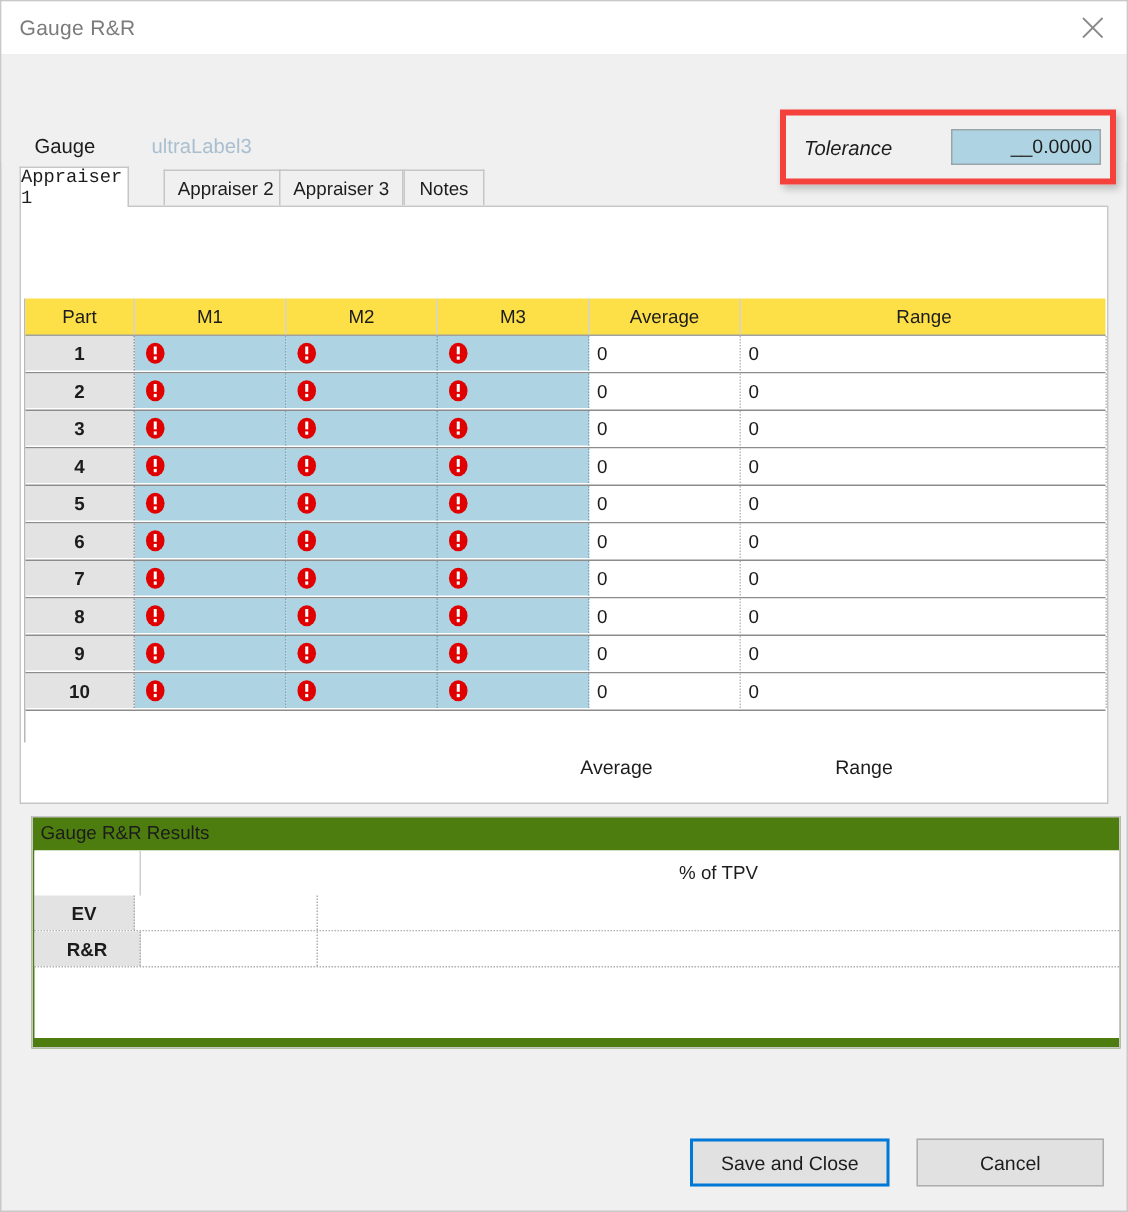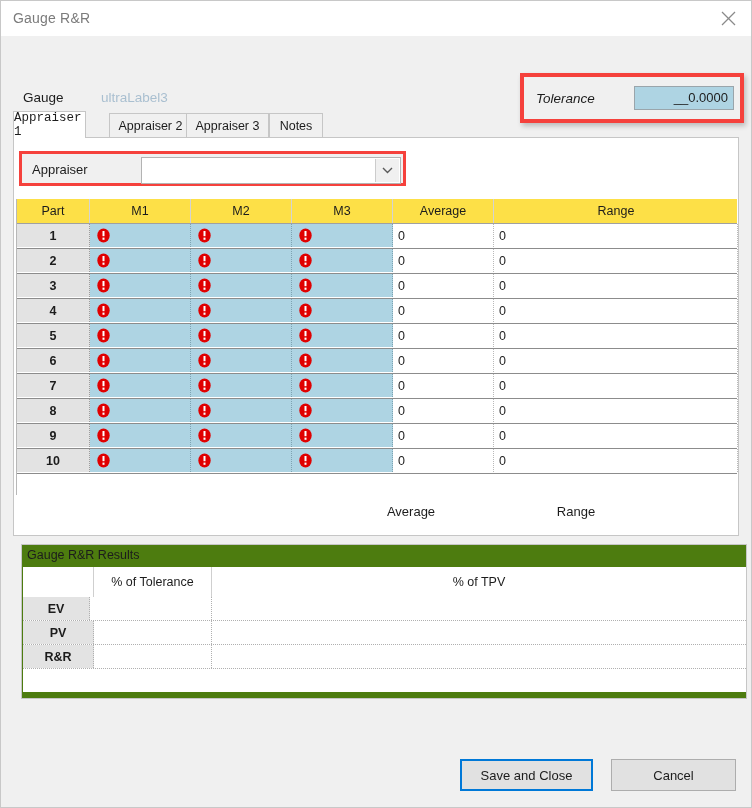--- a/index.html
+++ b/index.html
@@ -307,31 +307,20 @@
 
   <div class="tabstrip">
     <div class="tab active" style="left:0px; width:73px;font-family:Liberation Mono, monospace;">Appraiser 1</div>
     <div class="tab" style="left:96px; width:83px;">Appraiser 2</div>
     <div class="tab" style="left:173px; width:83px;">Appraiser 3</div>
     <div class="tab" style="left:256px; width:54px;">Notes</div>
   </div>
 
   <div class="tabpage">
 
-    <div class="appraiser-highlight">
-      <div class="lbl-appraiser">Appraiser</div>
-      <div class="appraiser-combo">
-        <div class="combo-text" placeholder=""></div>
-        <div class="combo-arrow">
-          <svg width="11" height="7" viewBox="0 0 11 7">
-            <polyline points="1,1 5.5,5.5 10,1" fill="none" stroke="#5a5a5a" stroke-width="1.4"></polyline>
-          </svg>
-        </div>
-      </div>
-    </div>
 
     <div class="grid">
       <div class="grid-head">
         <div class="hcell" style="left:0px;   width:73px;">Part</div>
         <div class="hcell" style="left:73px;  width:101px;">M1</div>
         <div class="hcell" style="left:174px; width:101px;">M2</div>
         <div class="hcell" style="left:275px; width:101px;">M3</div>
         <div class="hcell" style="left:376px; width:101px;">Average</div>
         <div class="hcell" style="left:477px; width:244px; border-right:none;">Range</div>
       </div>
@@ -604,35 +593,29 @@
       <div class="summary-lbl" style="left:490px; width:140px;">Range</div>
     </div>
 
   </div>
 
   <div class="results-group">
     <div class="results-title">Gauge R&amp;R Results</div>
     <div class="res-grid">
       <div class="res-head">
         <div class="rhcell" style="left:0px;   width:71px;"></div>
-        <div class="rhcell" style="left:71px;  width:118px;">% of Tolerance</div>
         <div class="rhcell" style="left:189px; width:534px; border-right:none;">% of TPV</div>
       </div>
       <div id="results-body">
           <div class="res-row">
             <div class="rcell rhdr" style="left: 0px; width: 67px;">EV</div>
             <div class="rcell val" style="left: 71px; width: 118px;"></div>
             <div class="rcell val" style="left: 189px; width: 534px; border-right: none;"></div>
           </div>
           <div class="res-row">
-            <div class="rcell rhdr" style="left: 0px; width: 71px;">PV</div>
-            <div class="rcell val" style="left: 71px; width: 118px;"></div>
-            <div class="rcell val" style="left: 189px; width: 534px; border-right: none;"></div>
-          </div>
-          <div class="res-row">
             <div class="rcell rhdr" style="left: 0px; width: 71px;">R&amp;R</div>
             <div class="rcell val" style="left: 71px; width: 118px;"></div>
             <div class="rcell val" style="left: 189px; width: 534px; border-right: none;"></div>
           </div>
         </div>
     </div>
   </div>
 
   <div class="btn default" style="left:459px; top:758px; width:133px;">Save and Close</div>
   <div class="btn" style="left:610px; top:758px; width:125px;">Cancel</div>

